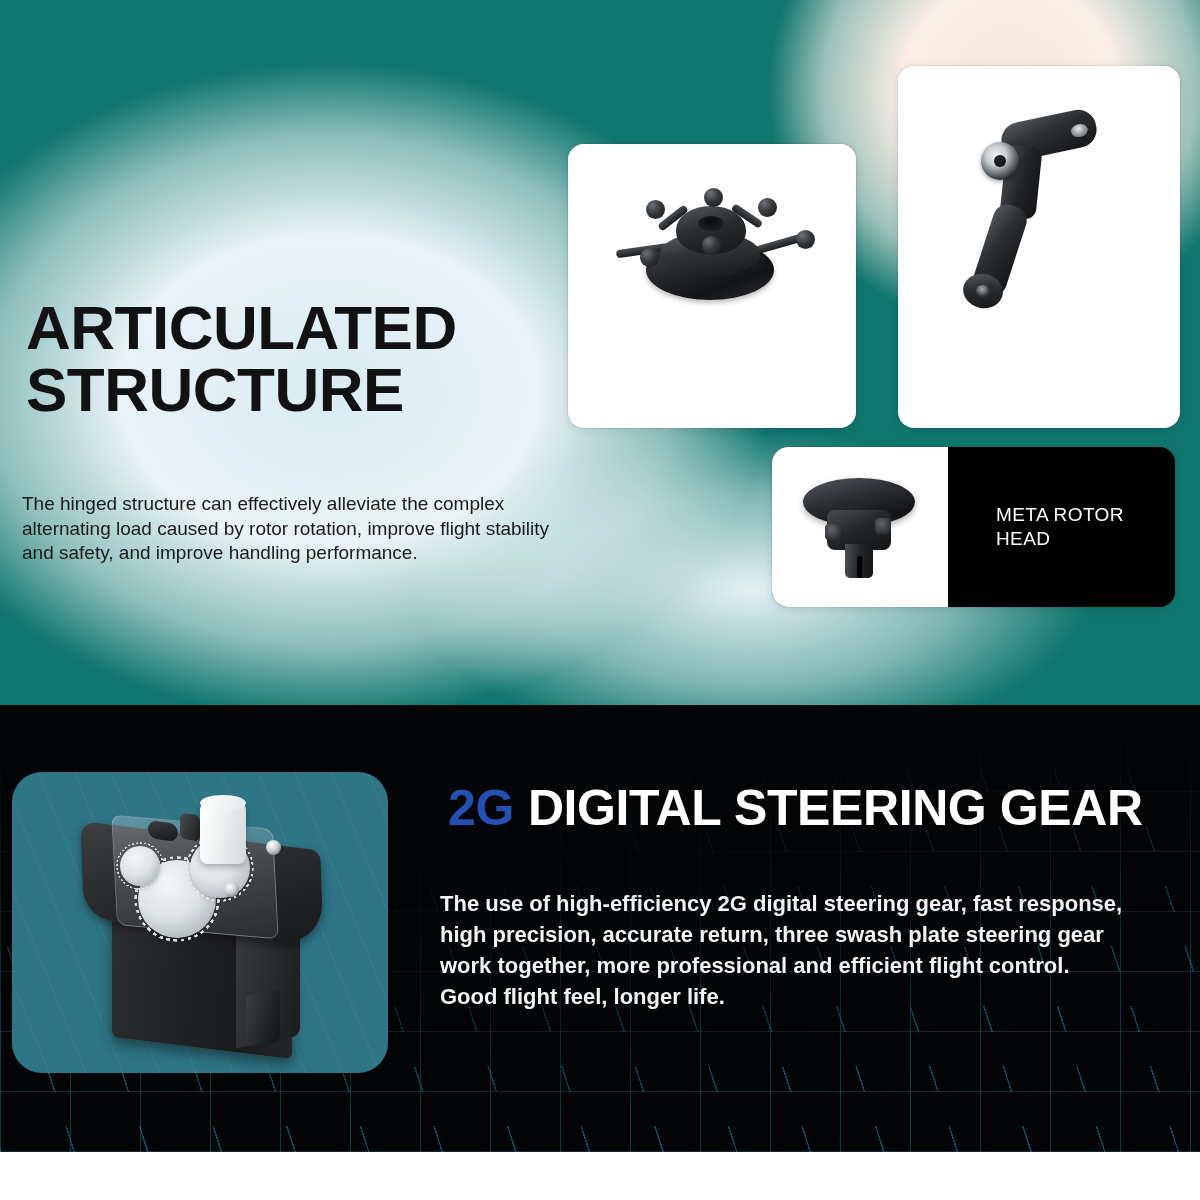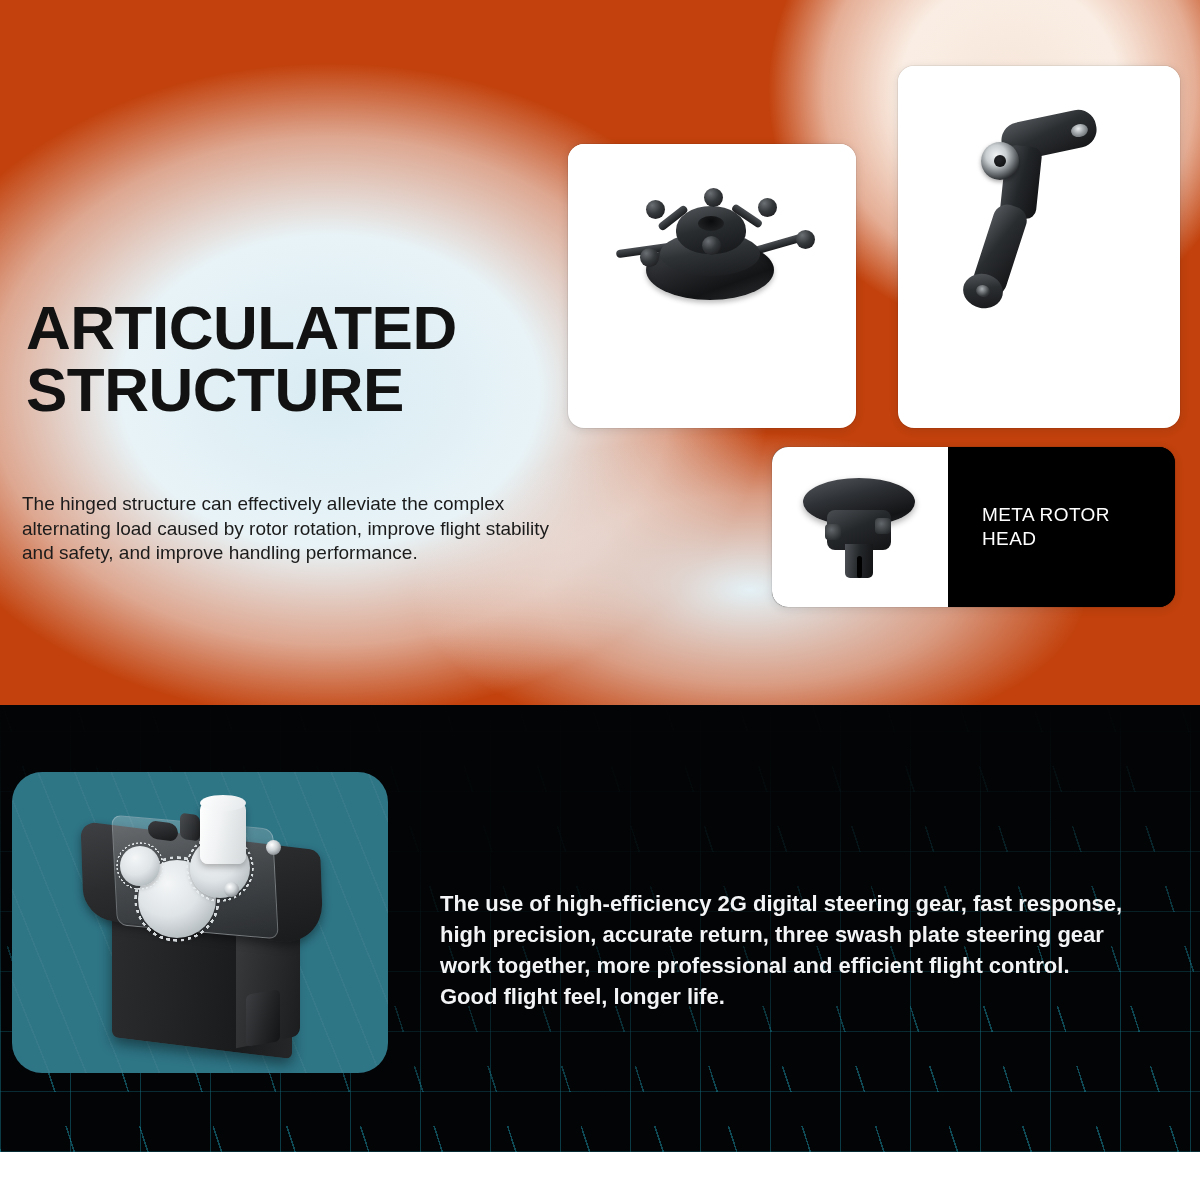--- a/index.html
+++ b/index.html
@@ -8,21 +8,21 @@
     background:#ffffff;
     font-family:"Liberation Sans", sans-serif;
     overflow:hidden;
     position:relative;
   }
   #page{position:relative;width:1200px;height:1200px;overflow:hidden;}
 
   
   .light-section{
     position:absolute;left:0;top:0;width:1200px;height:705px;
-    background:#c2410c;
+    background:#0f766e;
     overflow:hidden;
   }
   .bg-glow-blue{
     position:absolute;left:-120px;top:-60px;width:1000px;height:820px;
     background:radial-gradient(ellipse 55% 50% at 45% 55%, #d9ecf3 0%, #e8f3f7 38%, rgba(244,250,252,0.55) 62%, rgba(255,255,255,0) 80%);
     pointer-events:none;
   }
   .bg-glow-cream{
     position:absolute;left:700px;top:-220px;width:620px;height:620px;
     background:radial-gradient(ellipse 50% 50% at 50% 50%, #f7e6da 0%, #faeee4 35%, rgba(252,245,239,0.6) 60%, rgba(255,255,255,0) 78%);
@@ -77,21 +77,21 @@
   #card-rocker .photo{ height:290px; }
   #card-rocker .caption{ height:72px; }
 
   #card-rotor{
     left:772px; top:447px; width:403px; height:160px;
     display:flex;flex-direction:row;background:#000;
   }
   #card-rotor .photo{ width:176px;height:160px;flex:0 0 176px; }
   #card-rotor .caption{
     flex:1;background:#000;justify-content:flex-start;
-    padding-left:34px;text-align:left;
+    padding-left:48px;text-align:left;
     font-size:19px;line-height:24px;letter-spacing:0.4px;
     height:160px;
   }
 
   
   .art{position:relative;width:100%;height:100%;}
 
   
   .cp-wrap{position:absolute;left:50%;top:50%;transform:translate(-50%,-50%);width:200px;height:130px;}
   .cp-ring{
@@ -414,20 +414,23 @@
         <div class="sv-gear" id="sv-gear-big"></div>
         <div class="sv-gear" id="sv-gear-mid"></div>
         <div class="sv-gear" id="sv-gear-sm"></div>
         <div class="sv-spline"></div>
         <div class="sv-screw" id="sv-screw-a"></div>
         <div class="sv-screw" id="sv-screw-b"></div>
         <div class="sv-tab"></div>
       </div>
     </div>
 
+    <div class="dk-head">
+      <span class="badge">2G</span><span class="rest">DIGITAL STEERING GEAR</span>
+    </div>
 
     <div class="dk-copy">The use of high-efficiency 2G digital steering gear, fast response,
 high precision, accurate return, three swash plate steering gear
 work together, more professional and efficient flight control.
 Good flight feel, longer life.</div>
   </div>
 
   <div class="bottom-white"></div>
 </div>
 

